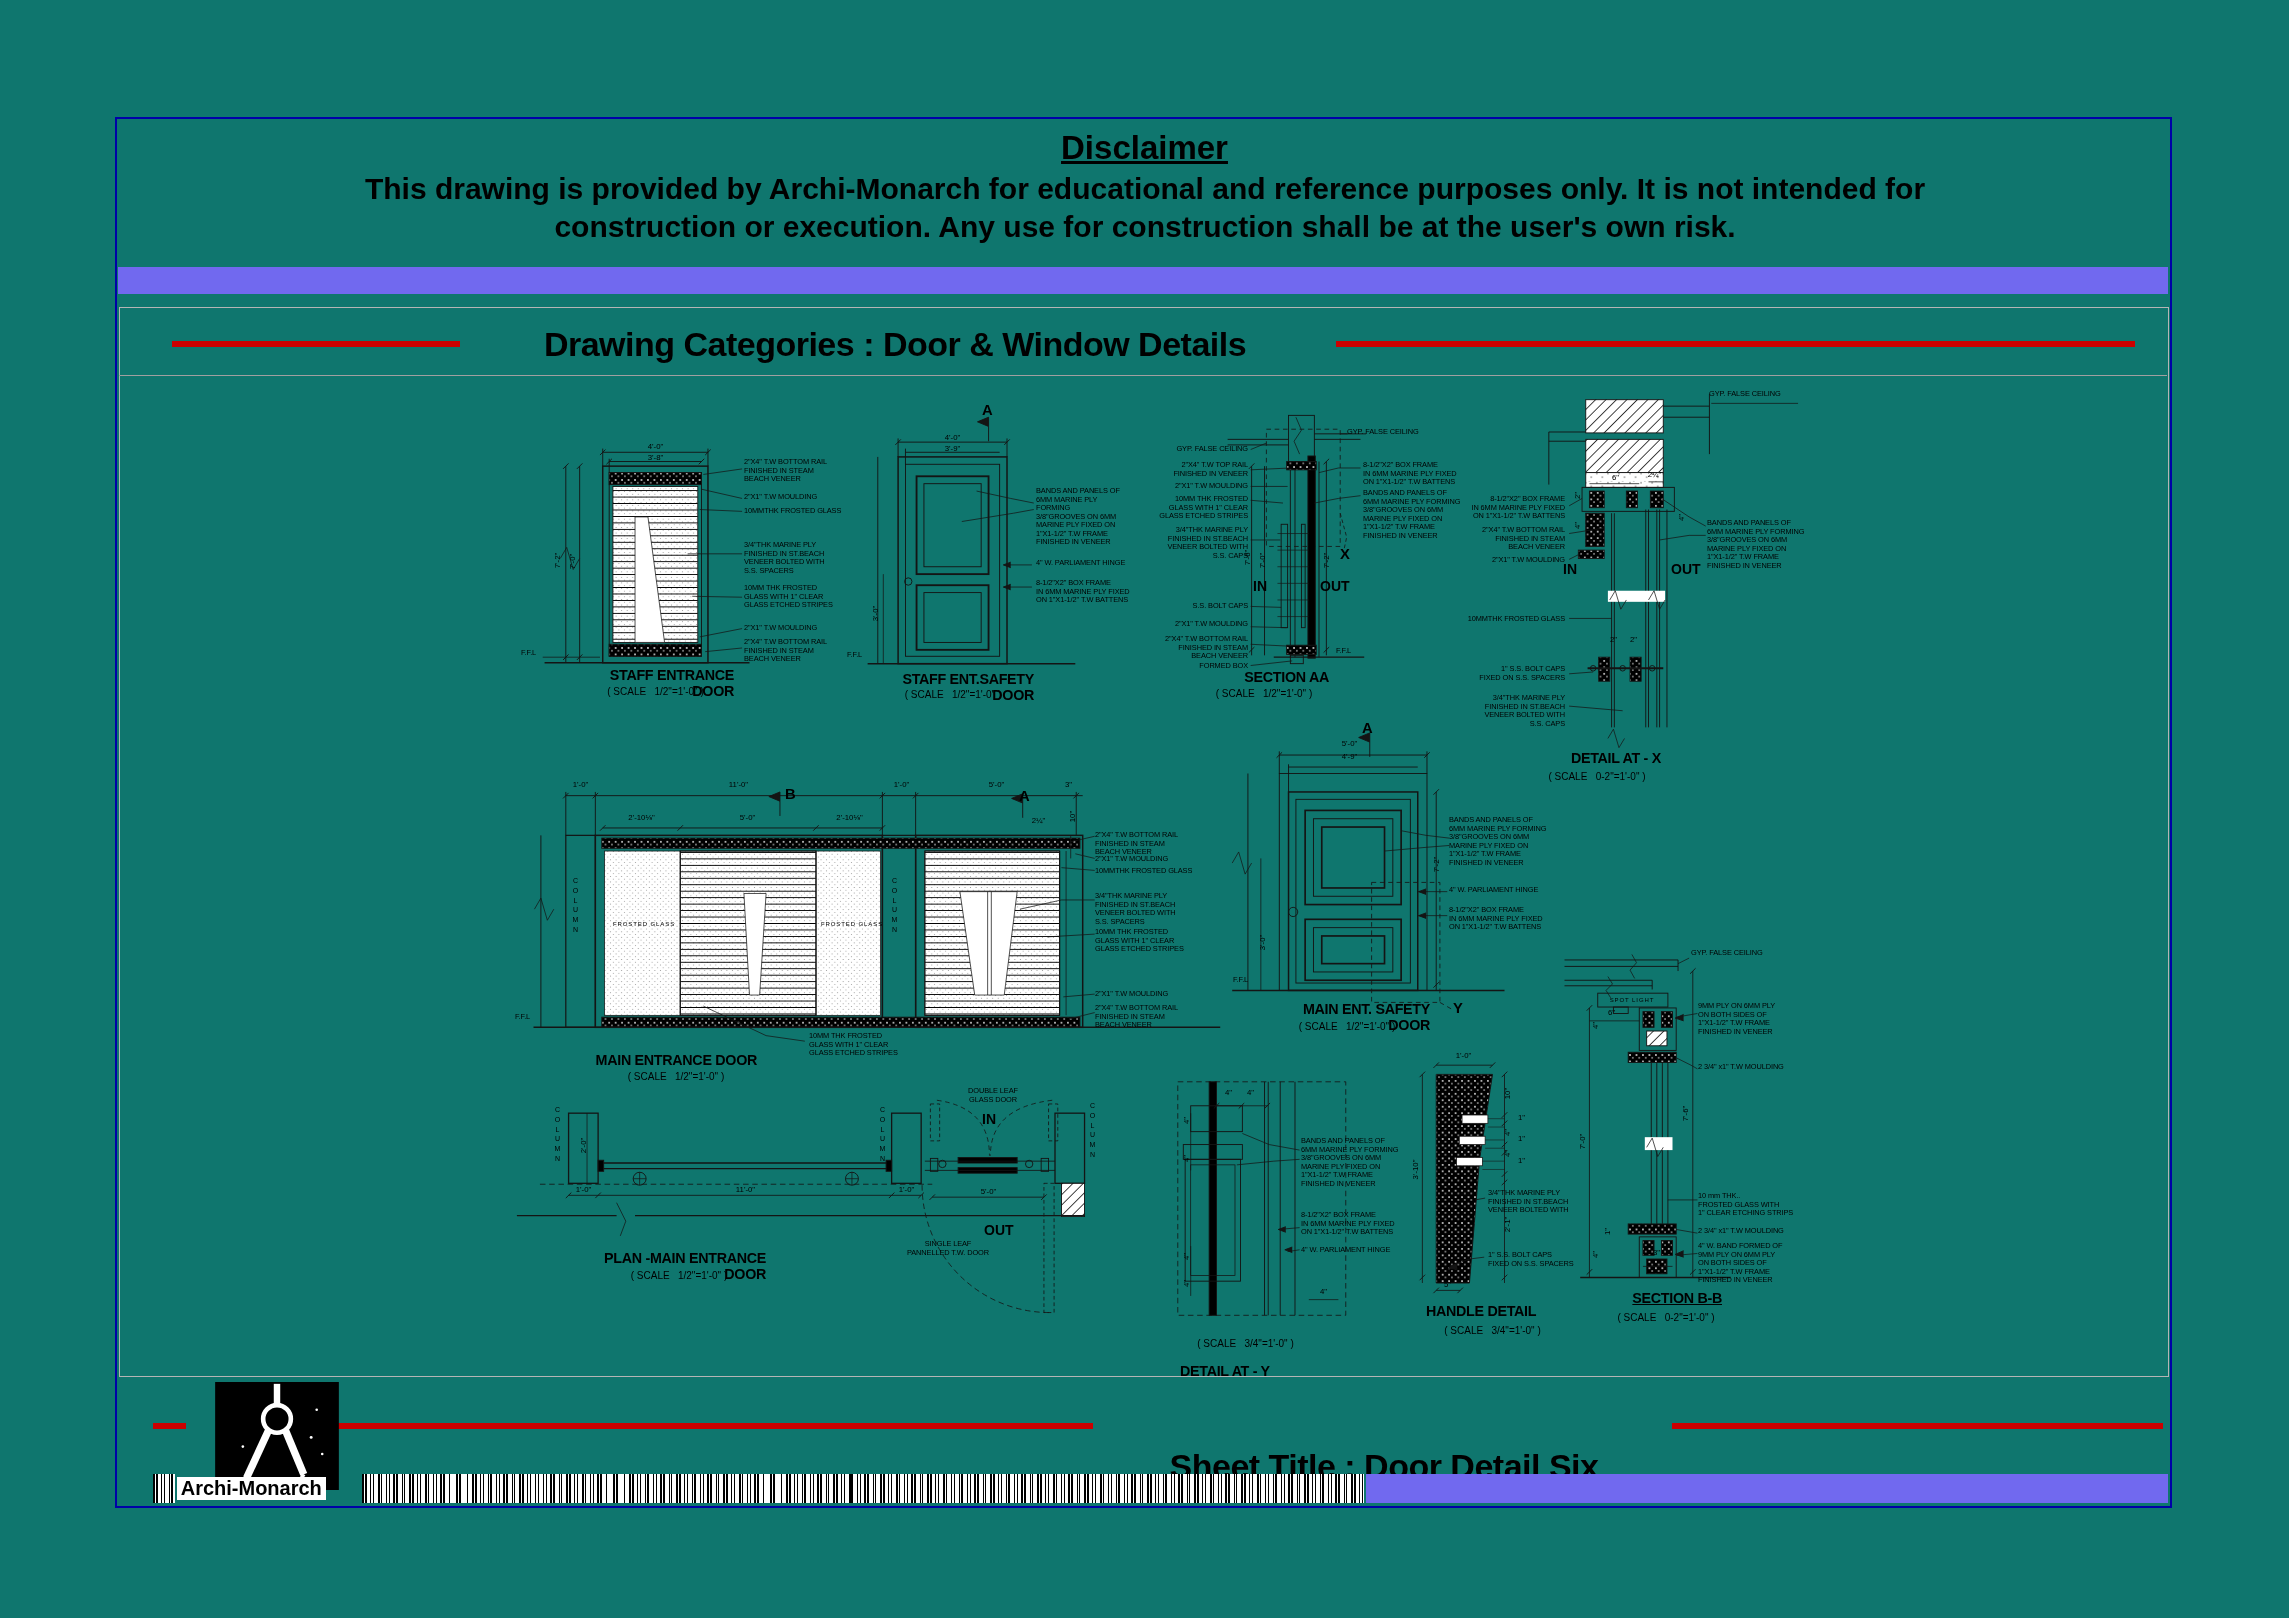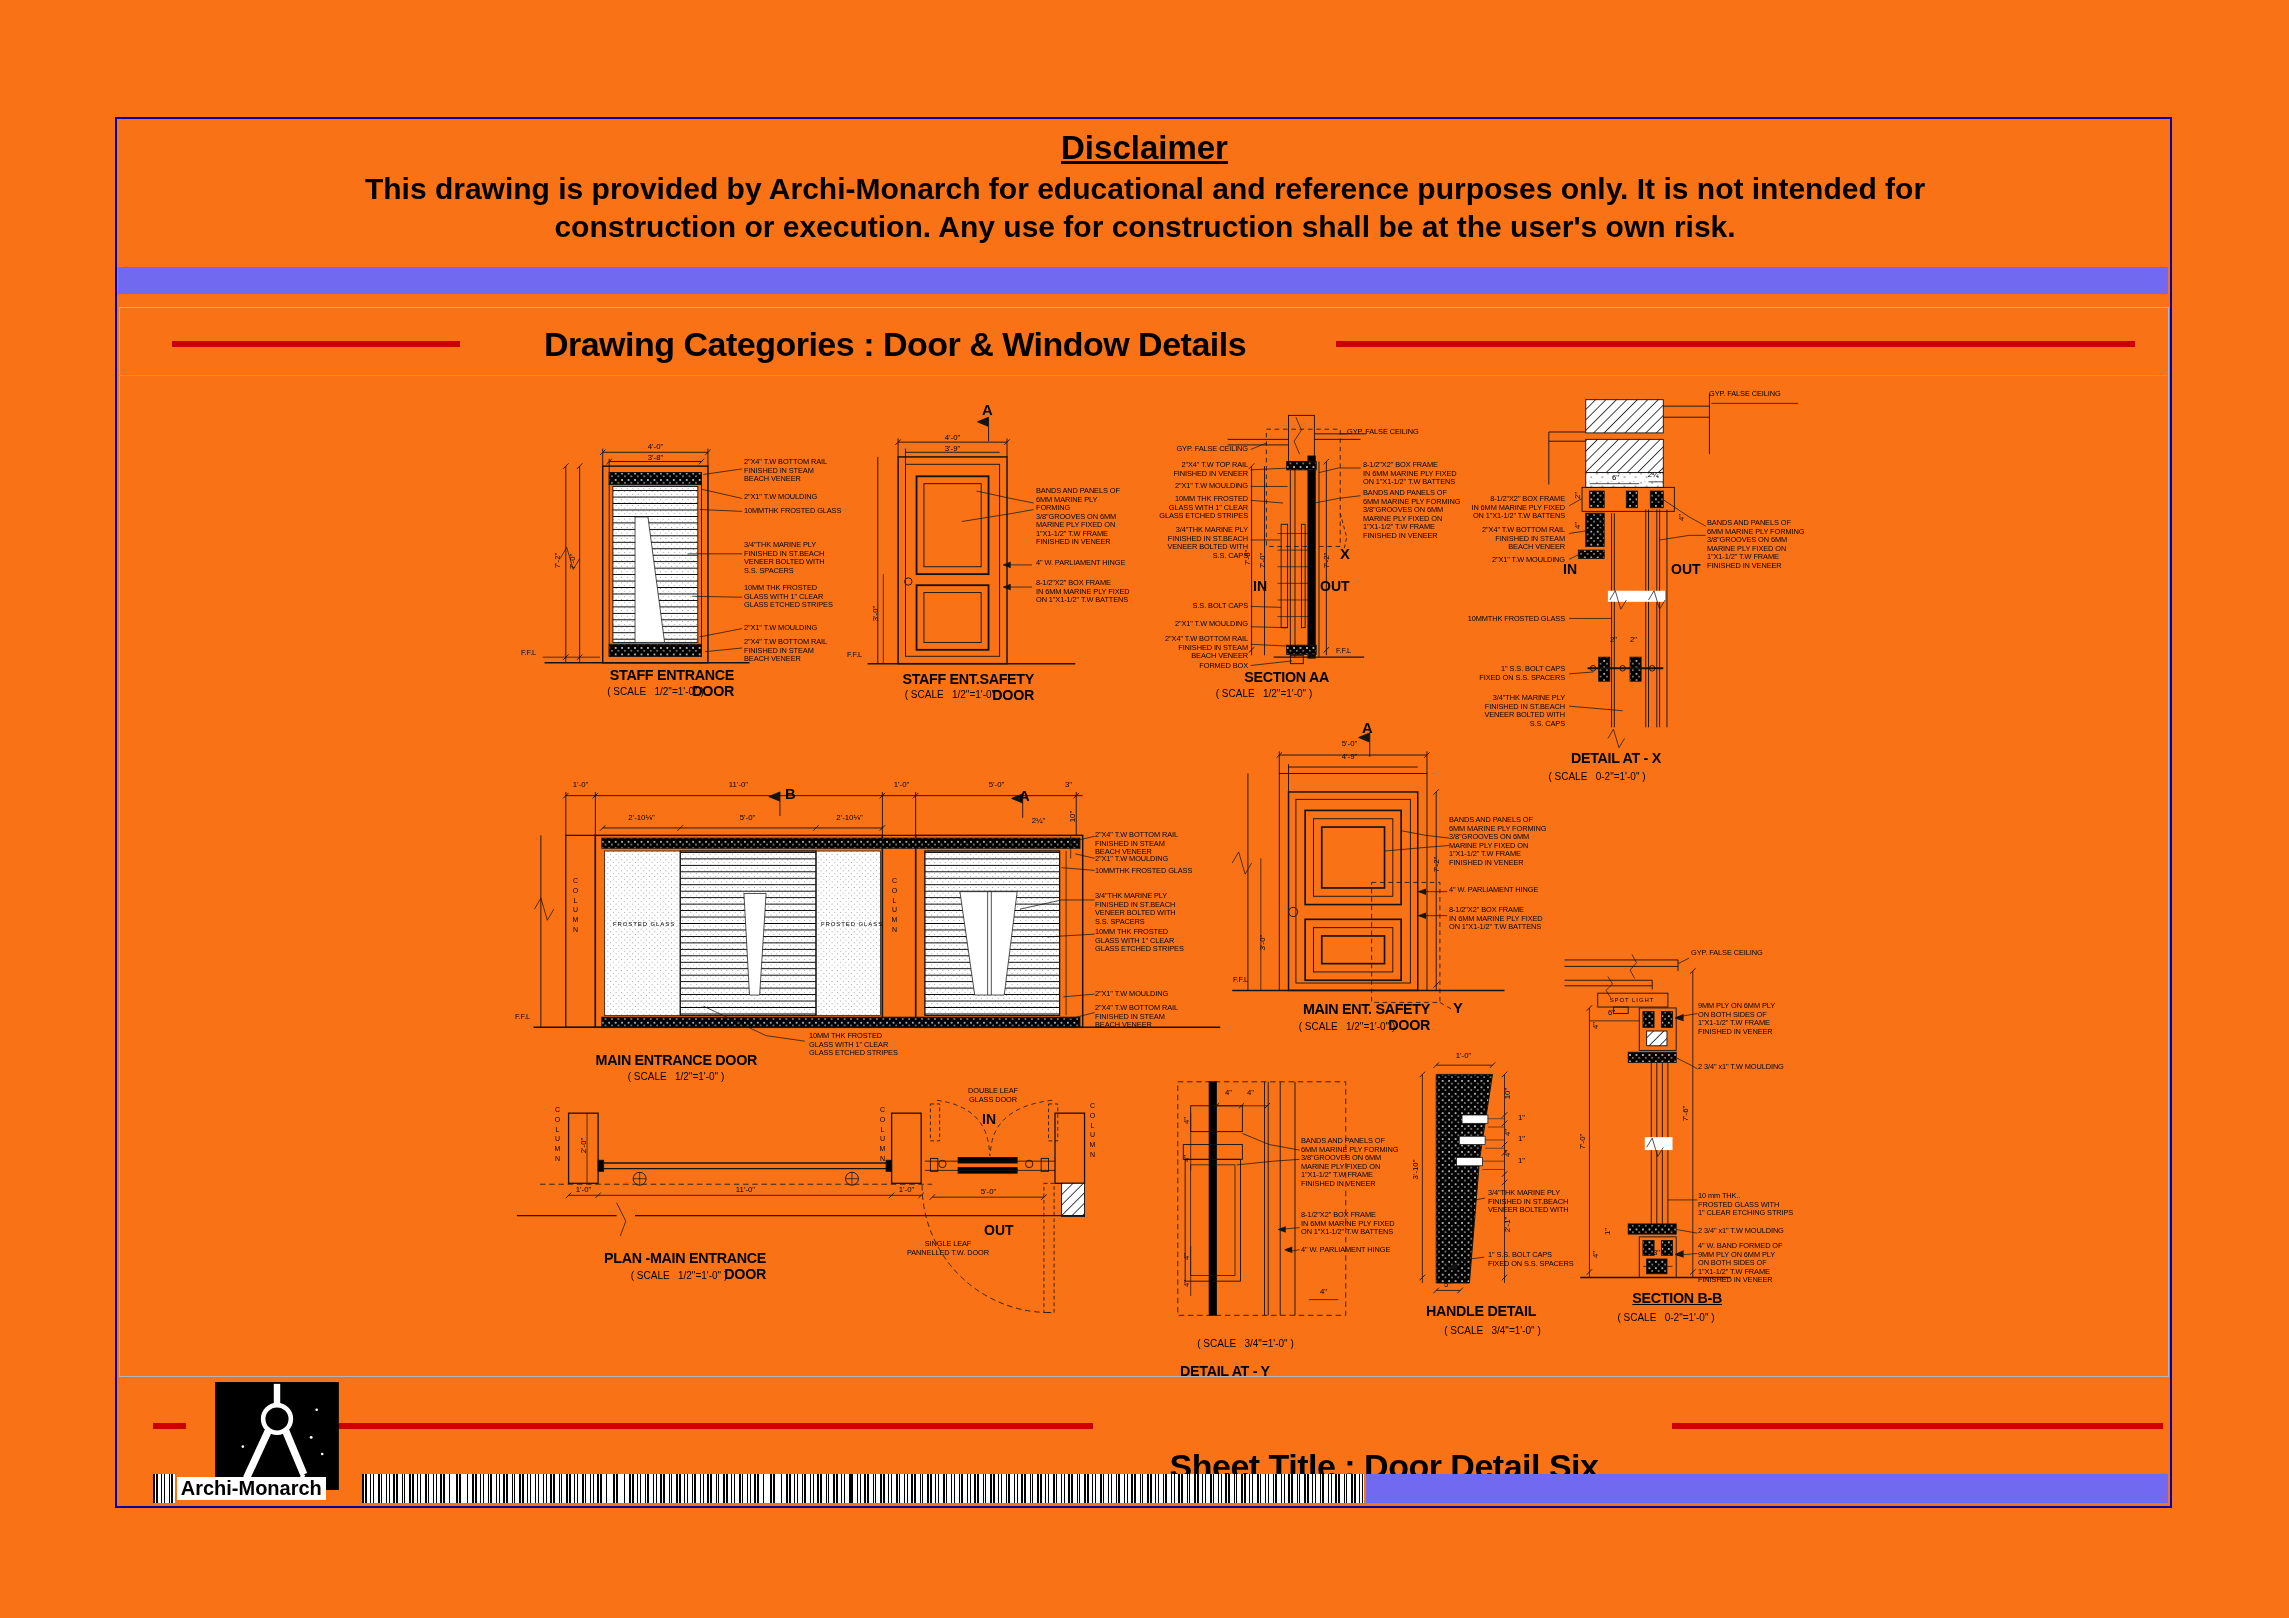--- a/index.html
+++ b/index.html
@@ -1,16 +1,16 @@
 <!DOCTYPE html>
 <html style="font-size:14.8px"><head>
 <meta charset="utf-8">
 <style>
   html,body{margin:0;padding:0;background:#fff;}
-  .sheet{position:relative;width:2290px;height:1619px;background:#f97316;
+  .sheet{position:relative;width:2290px;height:1619px;background:#0f766e;
          font-family:"Liberation Sans",sans-serif;color:#000;overflow:hidden;}
   .abs{position:absolute;}
   .frame{position:absolute;left:115px;top:117px;width:2053px;height:1387px;border:2.8px solid #0000a8;}
   .grayline{position:absolute;height:0.9px;background:#a0a0a0;}
   .grayrect{position:absolute;border:0.9px solid #b5b5b5;}
   .redline{position:absolute;height:5.5px;background:#cc0000;}
   .bluebar{position:absolute;background:#7169ef;}
   .disc-h{position:absolute;font-size:33px;font-weight:700;text-decoration:underline;text-align:center;}
   .disc-line{position:absolute;font-size:30px;font-weight:700;text-align:center;}
   .cat-title{position:absolute;font-size:34px;font-weight:700;text-align:center;letter-spacing:-0.5px;}

